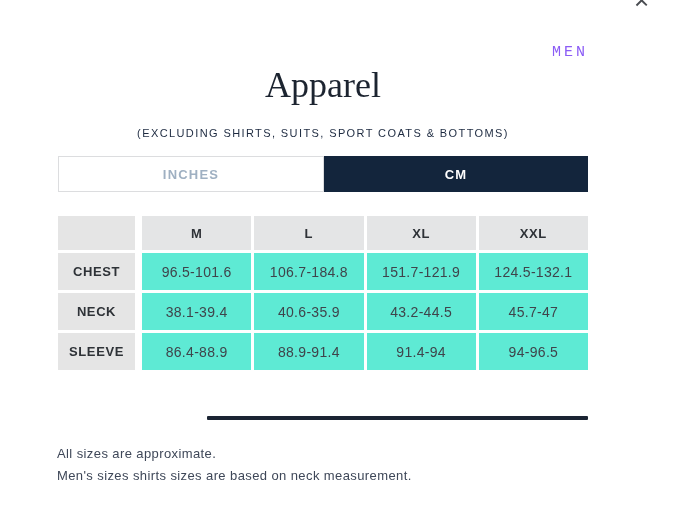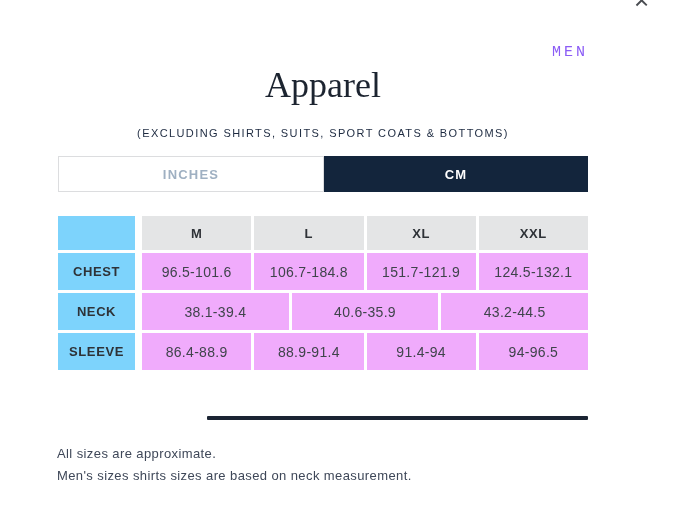--- a/index.html
+++ b/index.html
@@ -65,28 +65,28 @@
 
   .size-table { position: absolute; left: 0, top: 216px; top: 216px; width: 530px; }
   .trow { display: flex; margin-top: 3px; height: 37px; }
   .trow.head-row { margin-top: 0; height: 34px; }
   .cell {
     display: flex; align-items: center; justify-content: center;
     font-size: 14px; color: #3f444b; letter-spacing: 0.3px;
   }
   .cell.corner, .cell.label {
     width: 77px; margin-right: 7px;
-    background: #7dd3fc;
+    background: #e5e5e5;
     font-size: 13px; font-weight: bold; letter-spacing: 0.6px; color: #2e3237;
   }
   .cell.head {
     flex: 1; background: #e4e5e6;
     font-size: 13px; font-weight: bold; letter-spacing: 0.6px; color: #2e3237;
   }
-  .cell.val { flex: 1; background: #f0abfc; }
+  .cell.val { flex: 1; background: #5eead4; }
   .cell.head + .cell.head, .cell.val + .cell.val { margin-left: 3px; }
 
   .hscrollbar {
     position: absolute; left: 149px; top: 416px;
     width: 381px; height: 3.5px;
     background: #1b2433; border-radius: 1px; cursor: pointer;
   }
 
   .note {
     position: absolute; left: -1px; width: 530px;
@@ -129,20 +129,21 @@
             <div class="cell val">96.5-101.6</div>
             <div class="cell val">106.7-184.8</div>
             <div class="cell val">151.7-121.9</div>
             <div class="cell val">124.5-132.1</div>
           </div>
           <div class="trow">
             <div class="cell label">NECK</div>
             <div class="cell val">38.1-39.4</div>
             <div class="cell val">40.6-35.9</div>
             <div class="cell val">43.2-44.5</div>
+            <div class="cell val">45.7-47</div>
           </div>
           <div class="trow">
             <div class="cell label">SLEEVE</div>
             <div class="cell val">86.4-88.9</div>
             <div class="cell val">88.9-91.4</div>
             <div class="cell val">91.4-94</div>
             <div class="cell val">94-96.5</div>
           </div>
         </div>
     </div>

